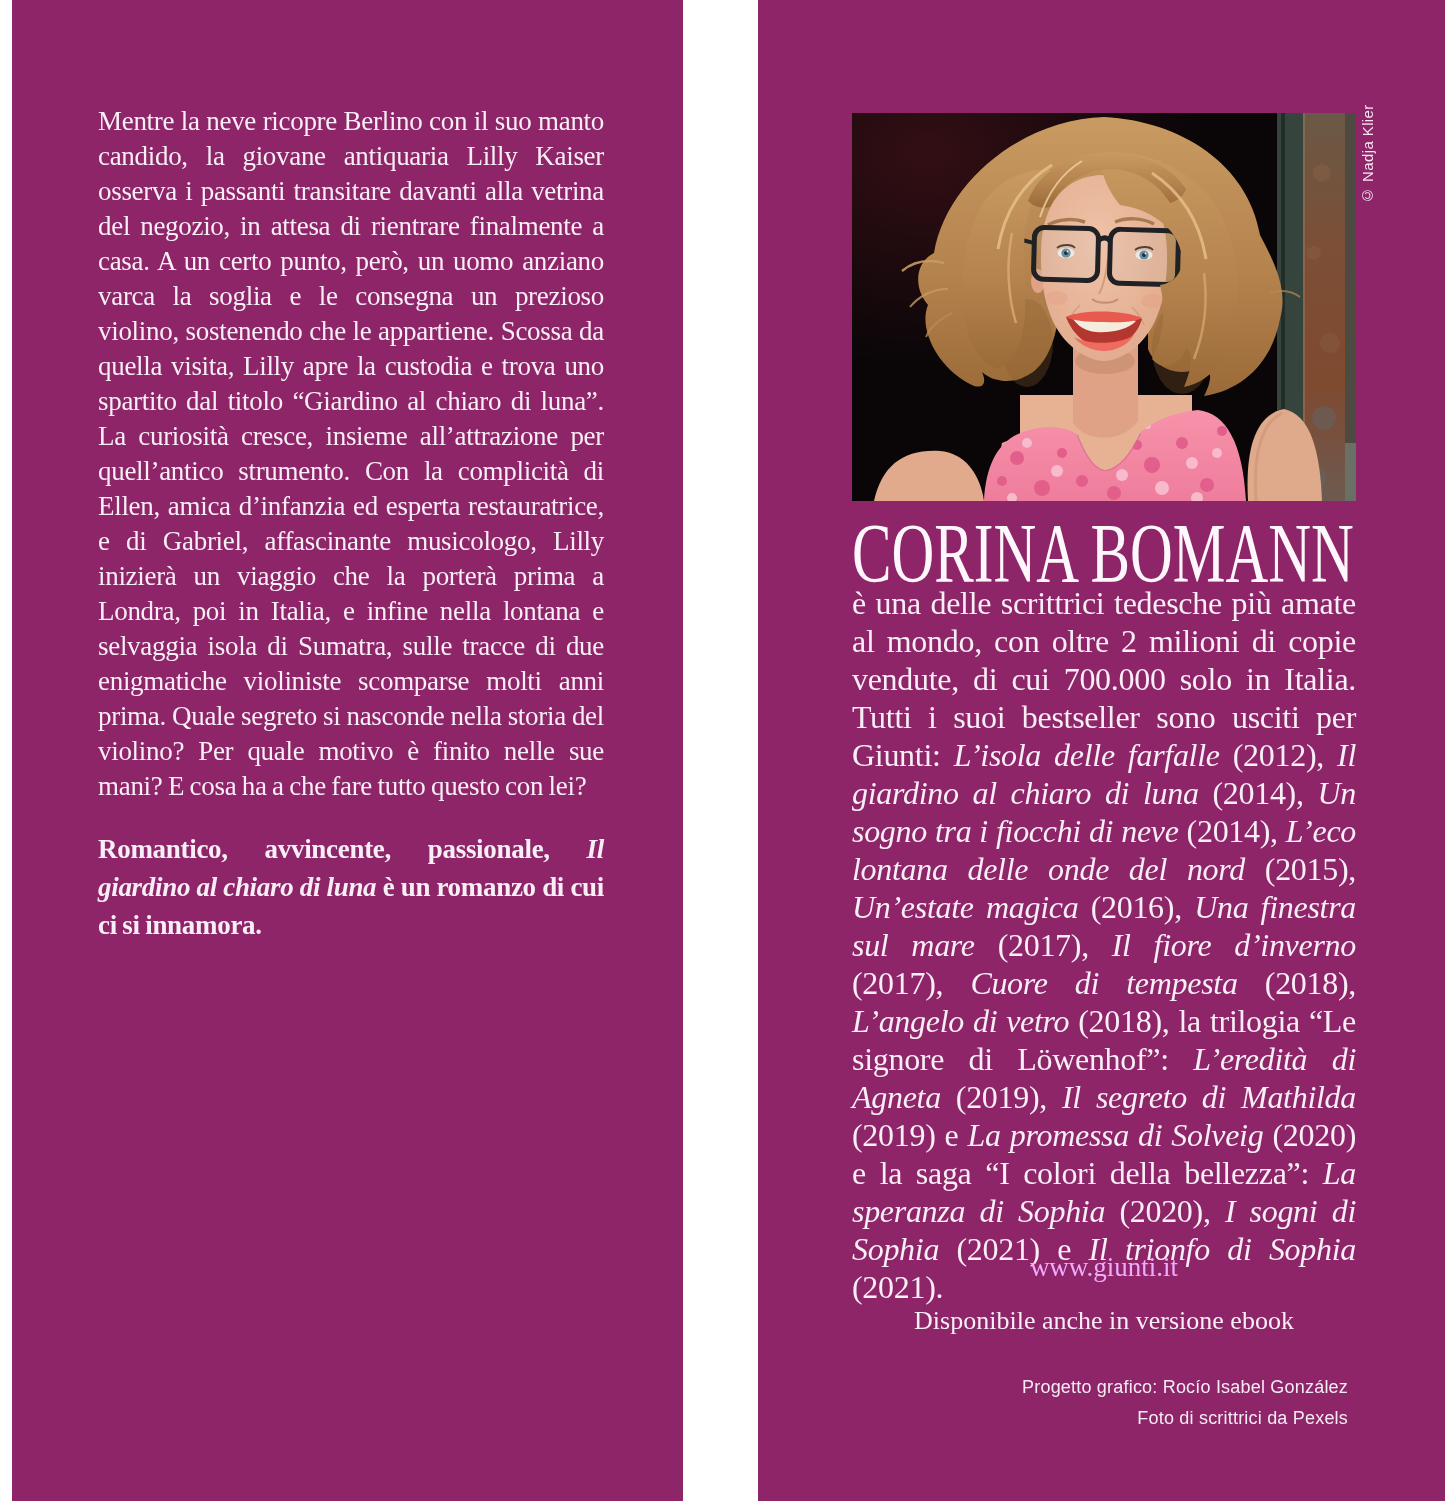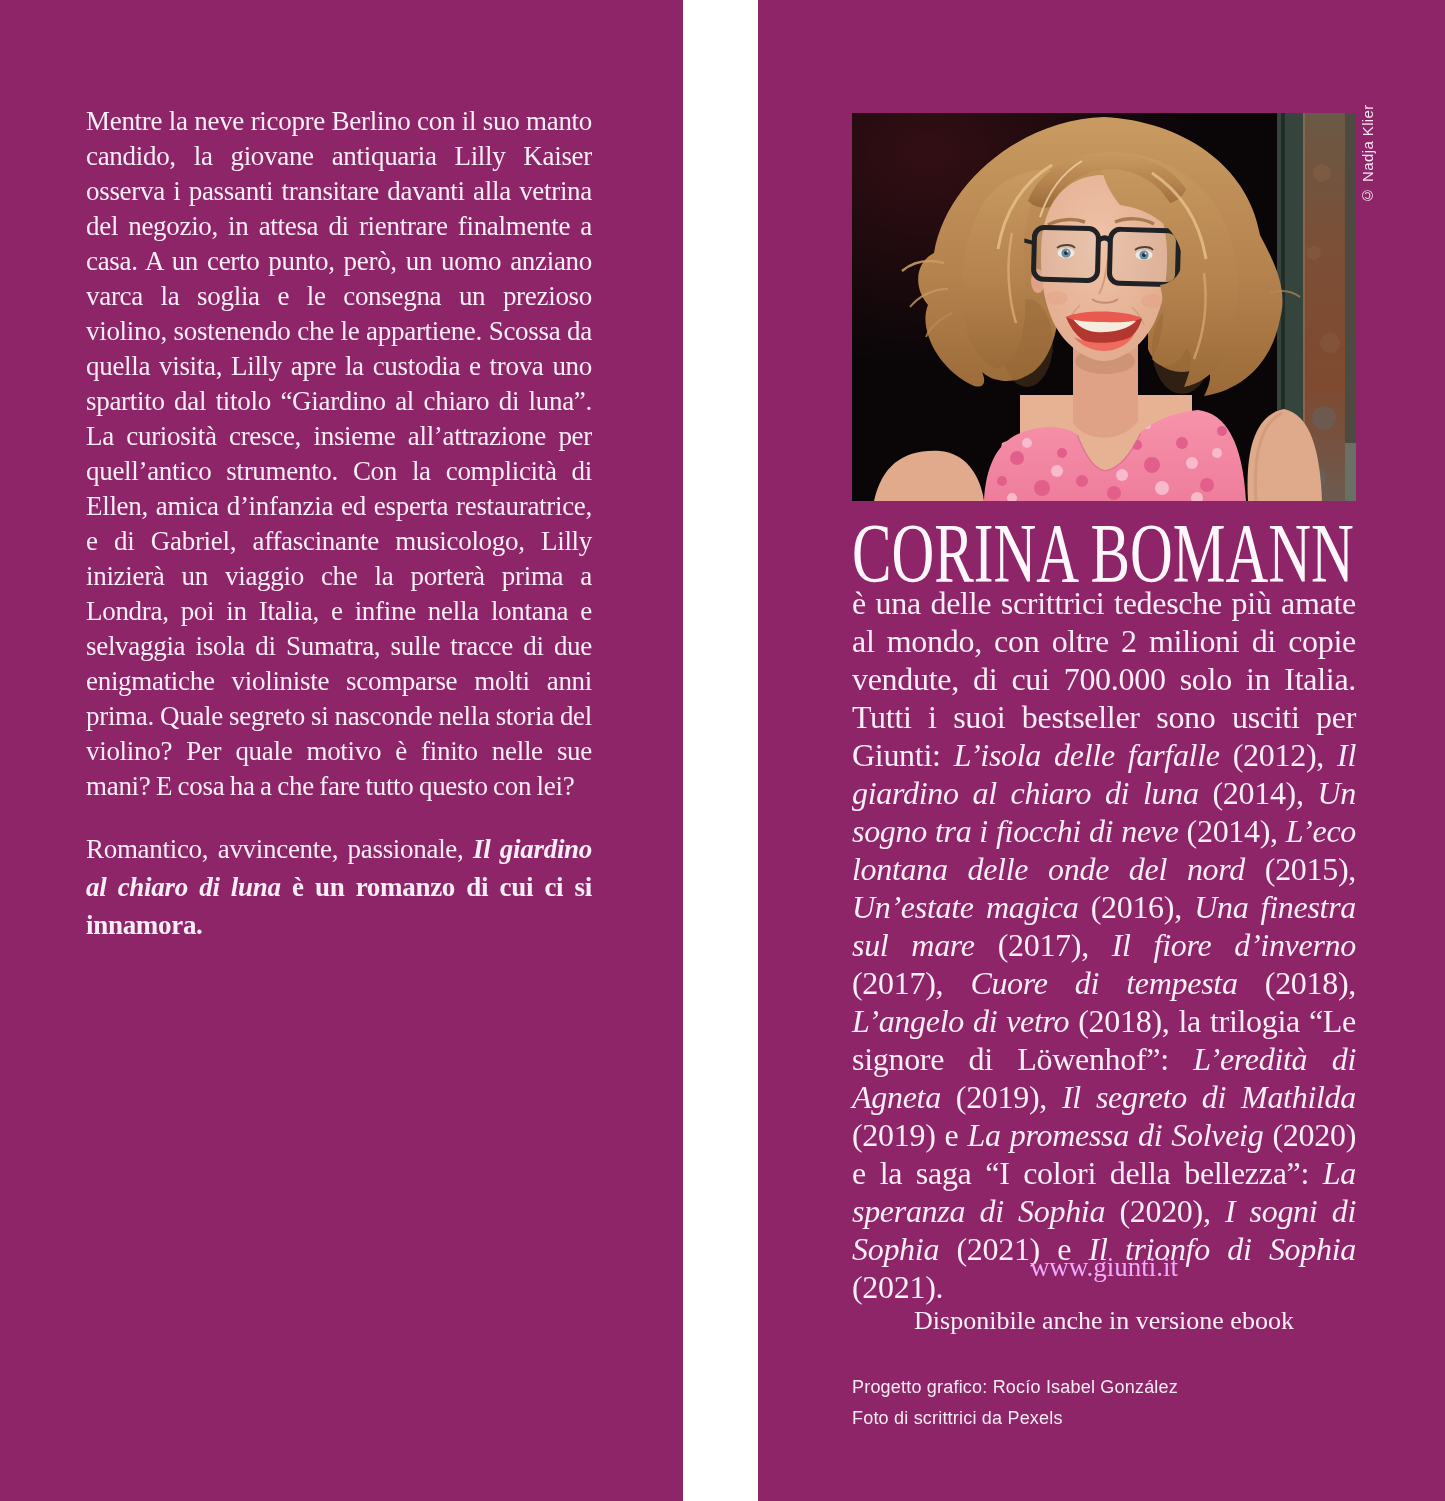--- a/index.html
+++ b/index.html
@@ -2,21 +2,21 @@
 <html lang="it"><head>
 <meta charset="utf-8">
 <style>
   html,body{margin:0;padding:0;}
   body{
     width:1445px;height:1501px;position:relative;background:#ffffff;
     font-family:"Liberation Serif", serif;
     -webkit-font-smoothing:antialiased;
   }
   .flap{position:absolute;top:0;height:1501px;background:#8e2569;overflow:hidden;}
-  .flap-left{left:0;width:810px;}
+  .flap-left{left:12px;width:810px;}
   .flap-right{left:758px;width:687px;}
   .gap{position:absolute;left:683px;top:0;width:75px;height:1501px;background:#ffffff;}
 
   
   .left-text{position:absolute;left:86px;top:104px;width:506px;color:#f8eef5;}
   .synopsis{
     margin:0;font-size:27px;line-height:35px;text-align:justify;
     letter-spacing:-0.3px;word-spacing:-1px;
   }
   .tagline{
@@ -45,34 +45,34 @@
   }
   .website{
     position:absolute;left:94px;top:1252px;width:504px;text-align:center;
     font-size:27px;color:#f0abfc;
   }
   .ebook-note{
     position:absolute;left:94px;top:1306px;width:504px;text-align:center;
     font-size:26px;color:#f8eef5;
   }
   .credits{
-    position:absolute;left:94px;top:1372px;width:504px;text-align:left;
+    position:absolute;left:86px;top:1372px;width:504px;text-align:right;
     font-family:"Liberation Sans", sans-serif;font-size:18px;line-height:31px;
     color:#f5ebf2;letter-spacing:.2px;
   }
 </style>
 </head>
 <body>
 
 <div>
 
   <section class="flap flap-left">
     <div class="left-text">
       <p class="synopsis">Mentre la neve ricopre Berlino con il suo manto candido, la giovane antiquaria Lilly Kaiser osserva i passanti transitare davanti alla vetrina del negozio, in attesa di rientrare finalmente a casa. A un certo punto, però, un uomo anziano varca la soglia e le consegna un prezioso violino, sostenendo che le appartiene. Scossa da quella visita, Lilly apre la custodia e trova uno spartito dal titolo “Giardino al chiaro di luna”. La curiosità cresce, insieme all’attrazione per quell’antico strumento. Con la complicità di Ellen, amica d’infanzia ed esperta restauratrice, e di Gabriel, affascinante musicologo, Lilly inizierà un viaggio che la porterà prima a Londra, poi in Italia, e infine nella lontana e selvaggia isola di Sumatra, sulle tracce di due enigmatiche violiniste scomparse molti anni prima. Quale segreto si nasconde nella storia del violino? Per quale motivo è finito nelle sue mani? E cosa ha a che fare tutto questo con lei?</p>
-      <p class="tagline"><span style="font-weight: normal;">Romantico, avvincente, passionale, </span><span style="font-style: italic; font-weight: bold;">Il giardino al chiaro di luna</span><span style="font-weight: bold;"> è un romanzo di cui ci si innamora.</span></p>
+      <p class="tagline"><span style="font-weight: bold;">Romantico, avvincente, passionale, </span><span style="font-style: italic; font-weight: bold;">Il giardino al chiaro di luna</span><span style="font-weight: bold;"> è un romanzo di cui ci si innamora.</span></p>
     </div>
   </section>
 
   <div class="gap"></div>
 
   <section class="flap flap-right">
 
     <figure class="author-photo">
       <svg viewBox="0 0 504 388" aria-hidden="true">
         <defs>

